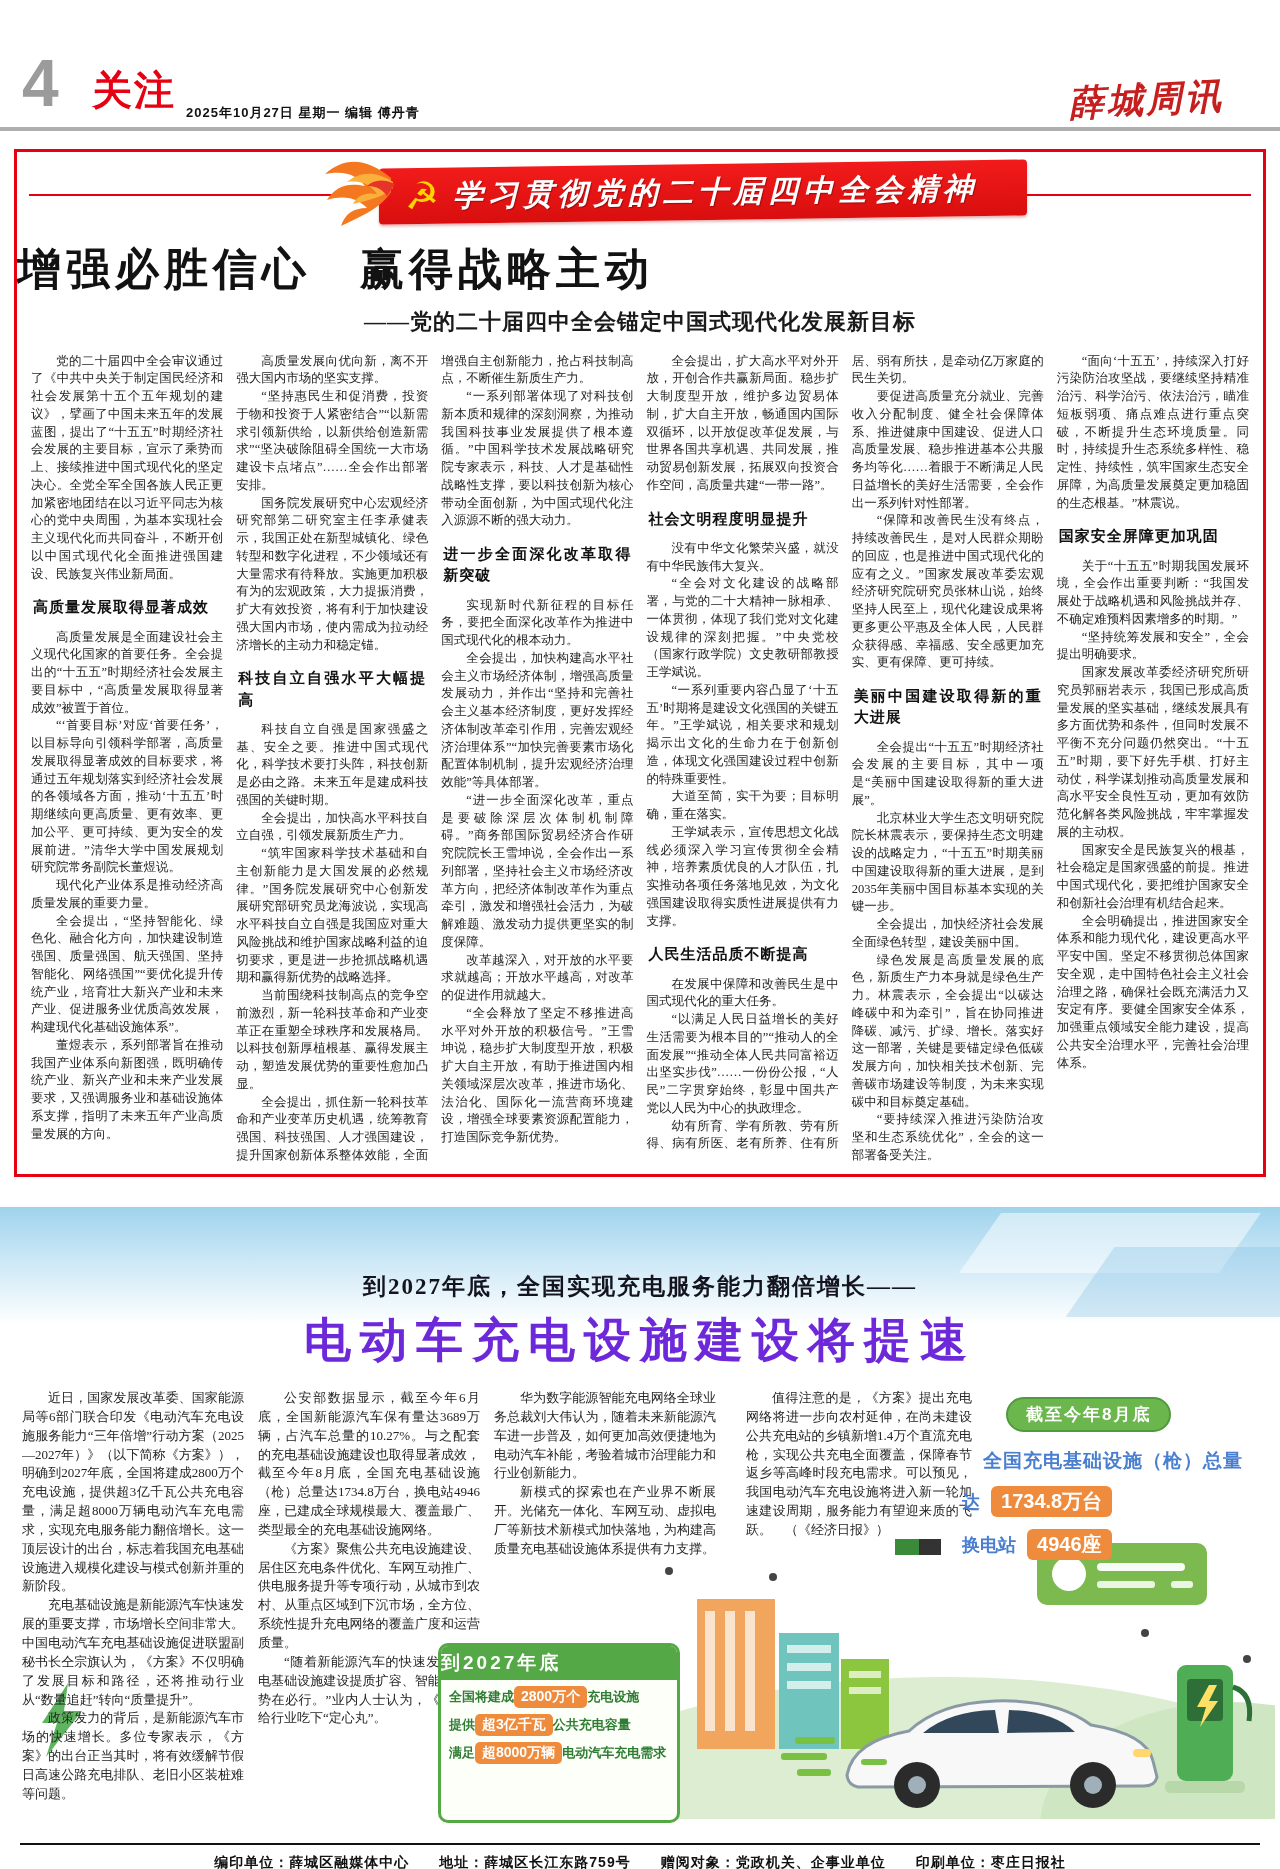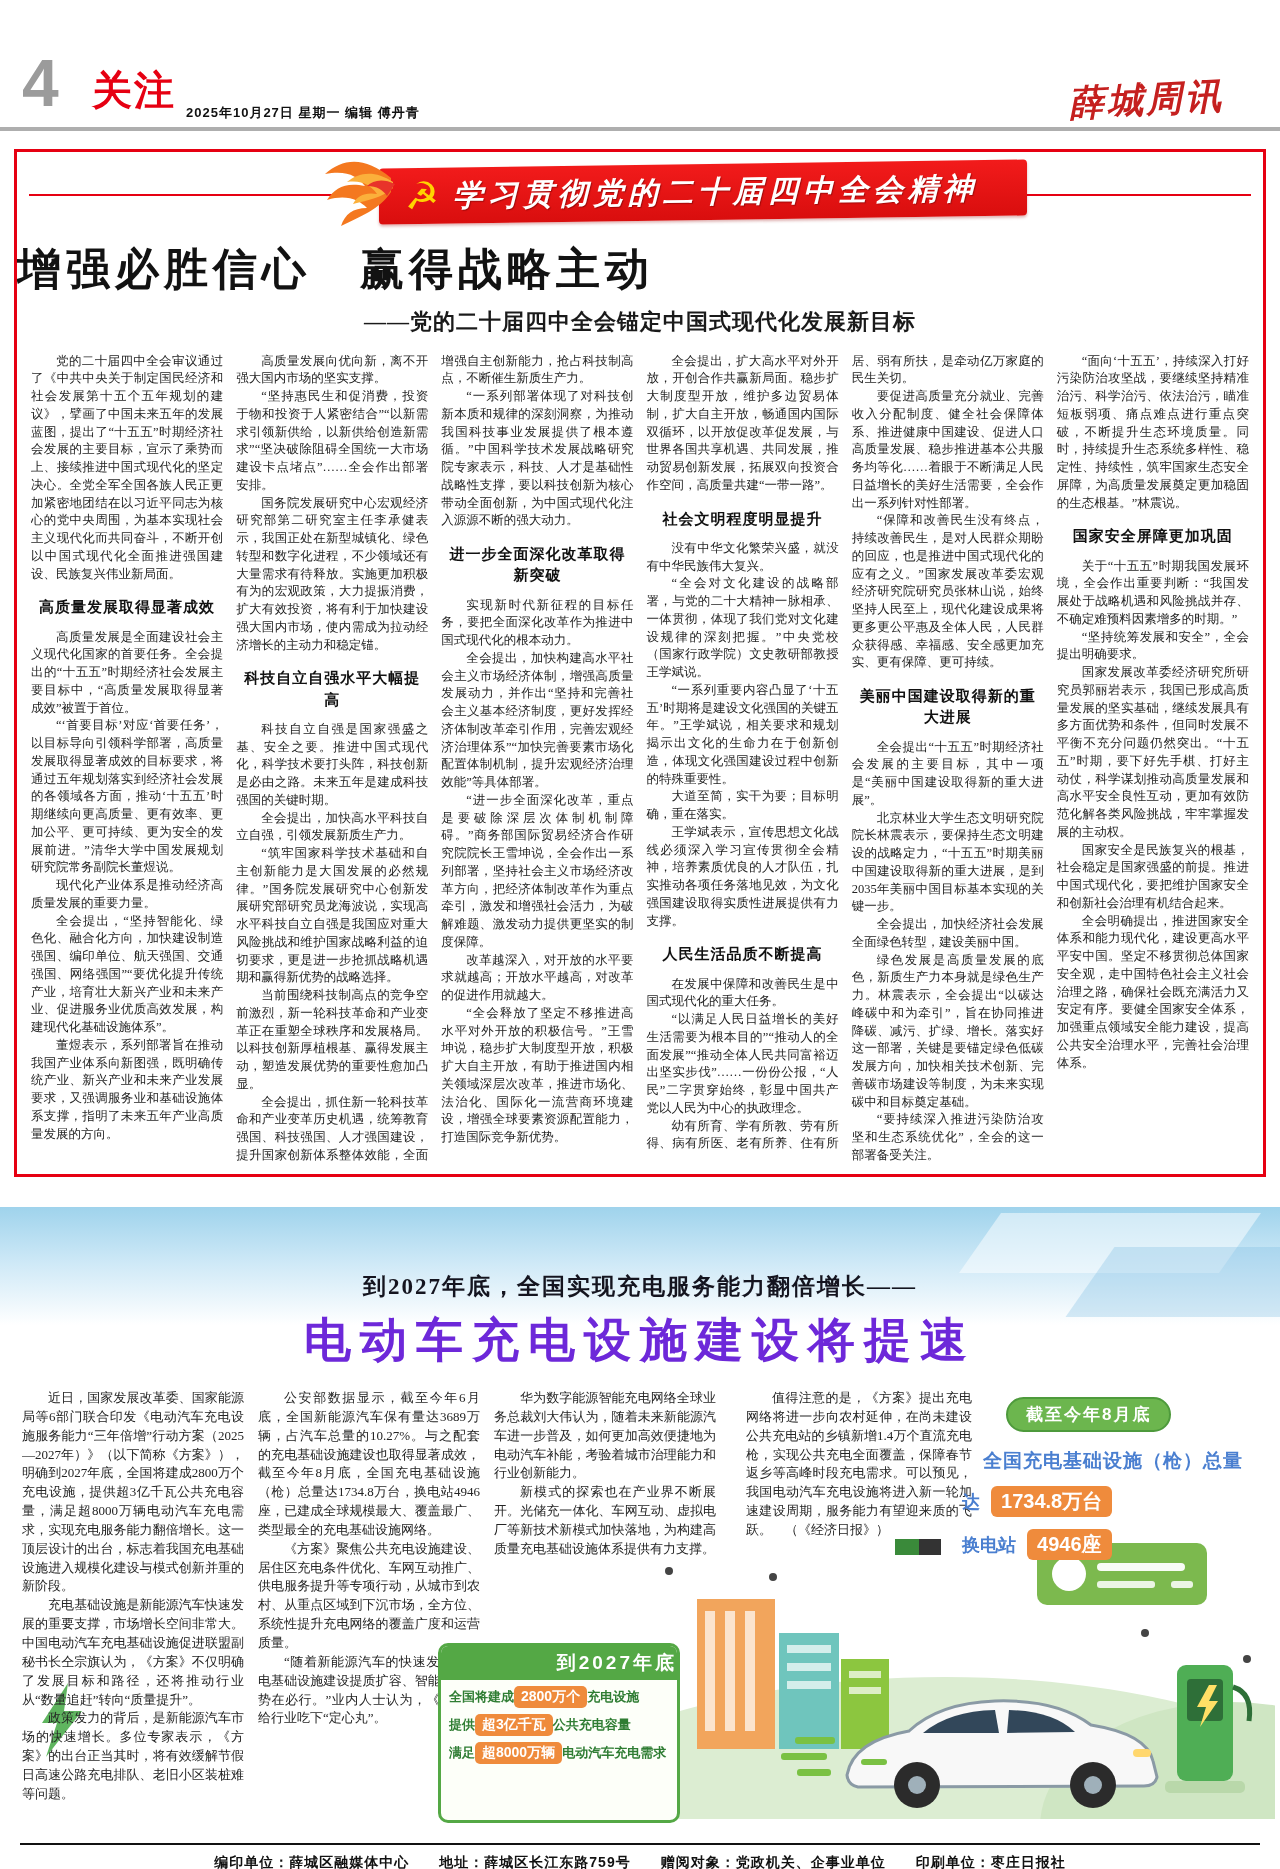--- a/index.html
+++ b/index.html
@@ -37,21 +37,21 @@
   .flame{position:absolute;left:278px;top:-4px;z-index:2;}
   .headline{ font-family:"Liberation Sans",sans-serif;font-weight:900;
     font-size:44px;line-height:1.15;color:#121212;letter-spacing:5px;margin:4px 0 0;}
   .subtitle{text-align:center;font-weight:bold;font-size:22px;letter-spacing:1px;
     color:#1a1a1a;margin:12px 0 0;}
   .article-cols{margin:16px 14px 0;height:822px;column-count:6;column-gap:13px;
     column-fill:auto;overflow:hidden;font-size:12.5px;line-height:1.42;text-align:justify;
     color:#242424;}
   .article-cols .para{margin:0;text-indent:2em;}
   .article-cols .sec-h{font-family:"Liberation Sans",sans-serif;font-weight:bold;
-    font-size:15px;text-align:center;margin:13px 2px 11px;letter-spacing:1px;color:#111;
+    font-size:15px;margin:13px 2px 11px;letter-spacing:1px;color:#111;
     break-inside:avoid;text-indent:0;}
 
   
   .bottom-section{position:relative;margin-top:30px;height:612px;}
   .sky-band{position:absolute;top:0;left:0;right:0;height:118px;
     background:linear-gradient(180deg,#9fd3ec 0%,#cfe9f7 48%,#ffffff 100%);overflow:hidden;}
   .sky-shape1{position:absolute;right:40px;top:6px;width:260px;height:60px;
     background:rgba(255,255,255,.5);transform:skewX(-35deg);}
   .sky-shape2{position:absolute;right:-30px;top:40px;width:220px;height:70px;
     background:rgba(120,185,225,.30);transform:skewX(-35deg);}
@@ -64,21 +64,21 @@
     overflow:hidden;z-index:2;color:#242424;}
   .b-col p{margin:0;text-indent:2em;}
   #bcol1{left:22px;width:222px;height:428px;}
   #bcol2{left:258px;width:222px;height:428px;}
   #bcol3{left:494px;width:222px;height:246px;}
   #bcol4{left:746px;width:226px;height:202px;}
 
   .stats-card{position:absolute;left:438px;top:436px;width:236px;height:174px;z-index:4;
     background:#fdfff9;border:3px solid #54a845;border-radius:10px;overflow:hidden;
     font-family:"Liberation Sans",sans-serif;}
-  .card-header{background:#54a845;color:#fff;text-align:right;font-weight:bold;
+  .card-header{background:#54a845;color:#fff;text-align:left;font-weight:bold;
     font-size:19px;letter-spacing:3px;padding:4px 0;}
   .card-row{display:flex;align-items:center;flex-wrap:wrap;padding:6px 8px 0;}
   .card-label{color:#2f7d33;font-weight:bold;font-size:13px;}
   .card-value{background:#ef8b3c;color:#fff;font-weight:bold;font-size:14px;
     border-radius:5px;padding:2px 7px;}
   .card-desc{color:#2f7d33;font-weight:bold;font-size:13px;}
 
   .infographic{position:absolute;left:962px;top:190px;width:302px;z-index:3;
     font-family:"Liberation Sans",sans-serif;}
   .badge{display:inline-block;margin-left:44px;background:#6cb64e;color:#fff;
@@ -126,21 +126,21 @@
 
   <h1 class="headline">增强必胜信心　赢得战略主动</h1>
   <div class="subtitle">——党的二十届四中全会锚定中国式现代化发展新目标</div>
 
   <div class="article-cols">
       <p class="para">党的二十届四中全会审议通过了《中共中央关于制定国民经济和社会发展第十五个五年规划的建议》，擘画了中国未来五年的发展蓝图，提出了“十五五”时期经济社会发展的主要目标，宣示了乘势而上、接续推进中国式现代化的坚定决心。全党全军全国各族人民正更加紧密地团结在以习近平同志为核心的党中央周围，为基本实现社会主义现代化而共同奋斗，不断开创以中国式现代化全面推进强国建设、民族复兴伟业新局面。</p>
       <h3 class="sec-h">高质量发展取得显著成效</h3>
       <p class="para">高质量发展是全面建设社会主义现代化国家的首要任务。全会提出的“十五五”时期经济社会发展主要目标中，“高质量发展取得显著成效”被置于首位。</p>
       <p class="para">“‘首要目标’对应‘首要任务’，以目标导向引领科学部署，高质量发展取得显著成效的目标要求，将通过五年规划落实到经济社会发展的各领域各方面，推动‘十五五’时期继续向更高质量、更有效率、更加公平、更可持续、更为安全的发展前进。”清华大学中国发展规划研究院常务副院长董煜说。</p>
       <p class="para">现代化产业体系是推动经济高质量发展的重要力量。</p>
-      <p class="para">全会提出，“坚持智能化、绿色化、融合化方向，加快建设制造强国、编印单位、航天强国、交通强国、网络强国”“要优化提升传统产业，培育壮大新兴产业和未来产业、促进服务业优质高效发展，构建现代化基础设施体系”。</p>
+      <p class="para">全会提出，“坚持智能化、绿色化、融合化方向，加快建设制造强国、质量强国、航天强国、坚持智能化、网络强国”“要优化提升传统产业，培育壮大新兴产业和未来产业、促进服务业优质高效发展，构建现代化基础设施体系”。</p>
       <p class="para">董煜表示，系列部署旨在推动我国产业体系向新图强，既明确传统产业、新兴产业和未来产业发展要求，又强调服务业和基础设施体系支撑，指明了未来五年产业高质量发展的方向。</p>
       <p class="para">高质量发展向优向新，离不开强大国内市场的坚实支撑。</p>
       <p class="para">“坚持惠民生和促消费，投资于物和投资于人紧密结合”“以新需求引领新供给，以新供给创造新需求”“坚决破除阻碍全国统一大市场建设卡点堵点”……全会作出部署安排。</p>
       <p class="para">国务院发展研究中心宏观经济研究部第二研究室主任李承健表示，我国正处在新型城镇化、绿色转型和数字化进程，不少领域还有大量需求有待释放。实施更加积极有为的宏观政策，大力提振消费，扩大有效投资，将有利于加快建设强大国内市场，使内需成为拉动经济增长的主动力和稳定锚。</p>
       <h3 class="sec-h">科技自立自强水平大幅提高</h3>
       <p class="para">科技自立自强是国家强盛之基、安全之要。推进中国式现代化，科学技术要打头阵，科技创新是必由之路。未来五年是建成科技强国的关键时期。</p>
       <p class="para">全会提出，加快高水平科技自立自强，引领发展新质生产力。</p>
       <p class="para">“筑牢国家科学技术基础和自主创新能力是大国发展的必然规律。”国务院发展研究中心创新发展研究部研究员龙海波说，实现高水平科技自立自强是我国应对重大风险挑战和维护国家战略利益的迫切要求，更是进一步抢抓战略机遇期和赢得新优势的战略选择。</p>
       <p class="para">当前围绕科技制高点的竞争空前激烈，新一轮科技革命和产业变革正在重塑全球秩序和发展格局。以科技创新厚植根基、赢得发展主动，塑造发展优势的重要性愈加凸显。</p>
       <p class="para">全会提出，抓住新一轮科技革命和产业变革历史机遇，统筹教育强国、科技强国、人才强国建设，提升国家创新体系整体效能，全面增强自主创新能力，抢占科技制高点，不断催生新质生产力。</p>

